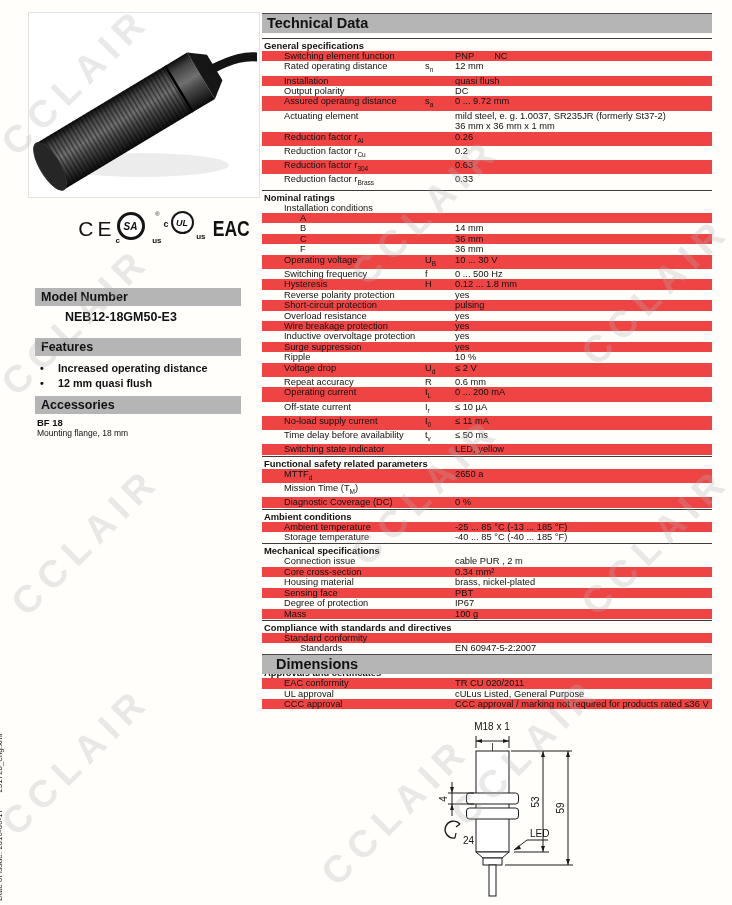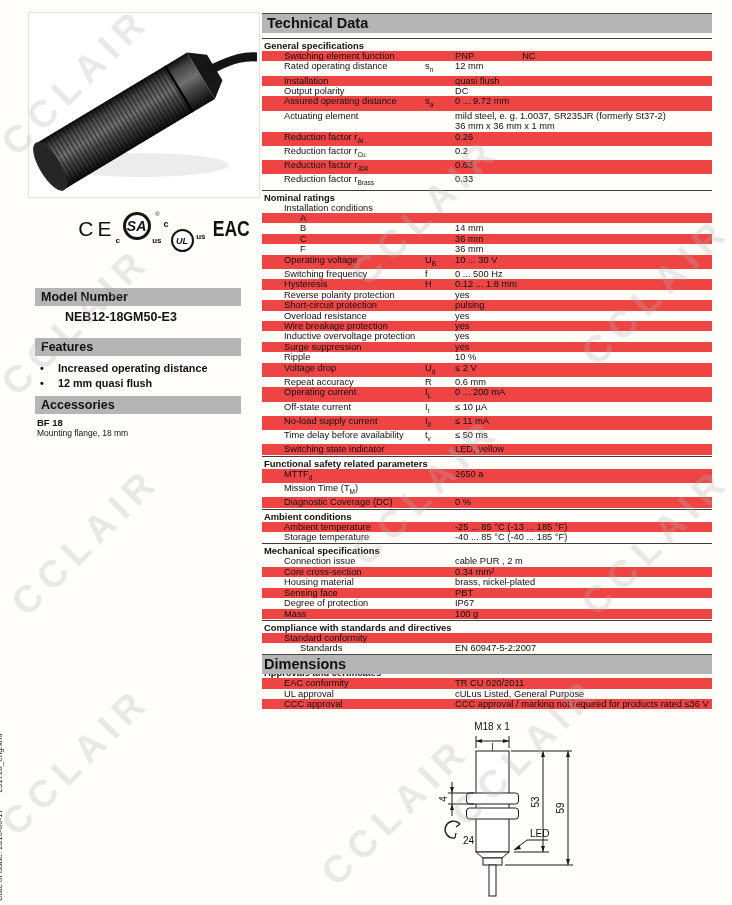--- a/index.html
+++ b/index.html
@@ -11,22 +11,22 @@
       color:rgba(175,175,175,0.28);transform:rotate(-45deg);white-space:nowrap;}
   
   .photo-box{position:absolute;left:28px;top:12px;width:230px;height:184px;
              border:1px solid #e2e2e0;background:#fff;z-index:1;}
   .certs{position:absolute;left:28px;top:206px;width:230px;height:46px;display:flex;
          align-items:center;justify-content:flex-end;padding:0 4px 0 30px;box-sizing:border-box;z-index:1;}
   .ce{font-size:21px;letter-spacing:4px;font-weight:400;}
   .mark{position:relative;width:46px;height:40px;}
   .mark .ring{position:absolute;border:3px solid #151515;border-radius:50%;
               display:flex;align-items:center;justify-content:center;font-weight:bold;font-style:italic;background:#fff;}
-  .csa .ring{left:7px;top:3px;width:22px;height:22px;font-size:14px;}
-  .cul .ring{left:9px;top:20px;width:19px;height:19px;font-size:9px;border-width:2.5px;}
+  .csa .ring{left:1px;top:3px;width:22px;height:22px;font-size:10px;}
+  .cul .ring{left:9px;top:2px;width:19px;height:19px;font-size:9px;border-width:2.5px;}
   .mark .reg{position:absolute;right:2px;top:2px;font-size:6px;}
   .mark .bl{position:absolute;left:0;bottom:4px;font-size:8px;font-weight:bold;}
   .mark .br{position:absolute;right:0;bottom:4px;font-size:8px;font-weight:bold;}
   .cul .bl{bottom:auto;top:10px;left:2px;font-size:9px;}
   .cul .br{bottom:8px;right:2px;font-size:8px;}
   .eac{font-weight:bold;font-size:22px;transform:scaleX(.8);letter-spacing:0px;}
   .sidebar-bar{position:absolute;left:35px;width:206px;height:18px;background:#b5b5b5;
                font-weight:bold;font-size:12.5px;line-height:18px;padding-left:6px;box-sizing:border-box;z-index:1;}
   .model-value{position:absolute;left:37px;top:310px;font-weight:bold;font-size:12.5px;z-index:1;margin-left:28px;}
   .features-list{position:absolute;left:40px;top:361px;z-index:1;}
@@ -42,24 +42,24 @@
   .sec-h{font-weight:bold;font-size:9.4px;line-height:11px;border-top:1px solid #3c3c3c;
          padding:1px 0 0 2px;margin-top:1px;}
   .sec-h.gap{margin-top:1px;}
   .trow{display:grid;grid-template-columns:163px 30px 1fr;font-size:9.3px;line-height:10.4px;
         min-height:10.4px;align-items:start;}
   .trow.shade{background:#ef4444;}
   .c-lab{padding-left:22px;white-space:nowrap;}
   .trow.ind2 .c-lab{padding-left:38px;}
   sub{font-size:6.5px;}
   .c-val{white-space:nowrap;}
-  .v2{margin-left:48px;}
+  .v2{margin-left:20px;}
   .dimbar{position:absolute;left:262px;top:654px;width:450px;height:20px;background:#b5b5b5;
           border-top:1px solid #4a4a4a;font-weight:bold;font-size:14.5px;line-height:19px;
-          padding-left:2px;box-sizing:border-box;z-index:1;}
+          padding-left:14px;box-sizing:border-box;z-index:1;}
   .drawing{position:absolute;left:430px;top:688px;z-index:1;}
   
   .footer-rot{position:absolute;left:4px;bottom:4px;width:170px;font-size:8px;color:#222;
               transform:rotate(-90deg);transform-origin:0 100%;white-space:nowrap;z-index:2;}
   .footer-rot .fn{margin-left:14px;}
   svg text{font-family:"Liberation Sans",sans-serif;}
 </style>
 </head>
 <body>
 

